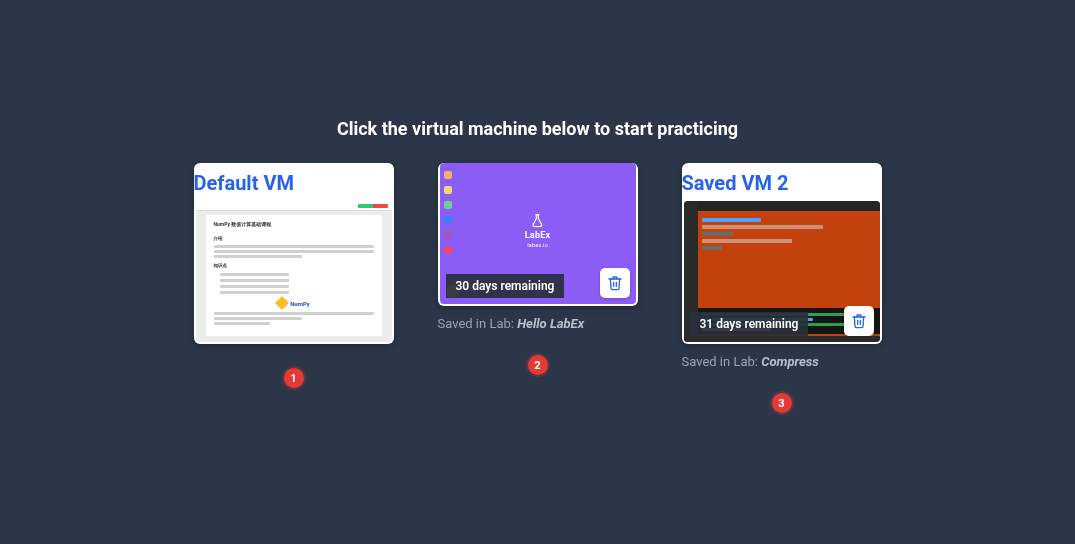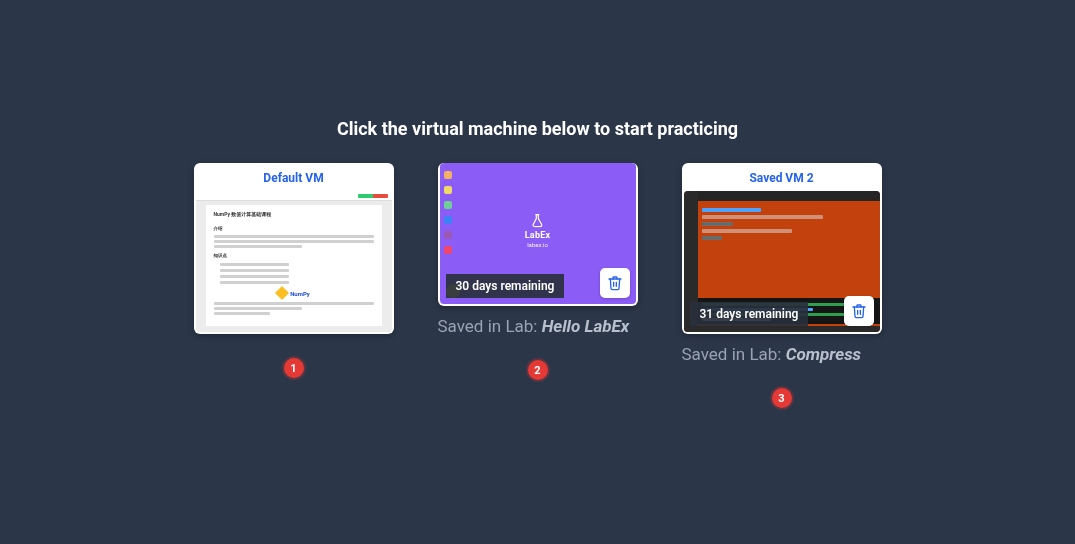--- a/index.html
+++ b/index.html
@@ -36,23 +36,23 @@
   .card {
     background: #ffffff;
     border-radius: 6px;
     width: 200px;
     overflow: hidden;
     box-shadow: 0 2px 6px rgba(0,0,0,.25);
     cursor: pointer;
   }
   .card-title {
     color: #2563eb;
-    font-size: 12px;
+    font-size: 20px;
     font-weight: 700;
-    text-align: center;
+    text-align: left;
     padding: 8px 0 6px;
   }
   .thumb {
     width: 196px;
     height: 141px;
     margin: 0 2px 2px;
     border-radius: 4px;
     position: relative;
     overflow: hidden;
   }
@@ -130,21 +130,21 @@
   .trash{
     position:absolute;right:6px;bottom:6px;
     width:30px;height:30px;background:#fff;border-radius:5px;
     display:flex;align-items:center;justify-content:center;
     box-shadow:0 1px 3px rgba(0,0,0,.2);
     cursor:pointer;
   }
   .trash svg{stroke:#2563eb;}
   .savedlab{
     margin-top:10px;
-    font-size:17px;
+    font-size:13px;
     color:#9aa3b2;
     width:100%;
     text-align:left;
   }
   .savedlab .labname{font-style:italic;font-weight:700;color:#b8c0cc;}
   .step-badge{
     margin-top:24px;
     width:20px;height:20px;border-radius:50%;
     background:#e53935;color:#fff;
     font-size:11px;font-weight:700;

